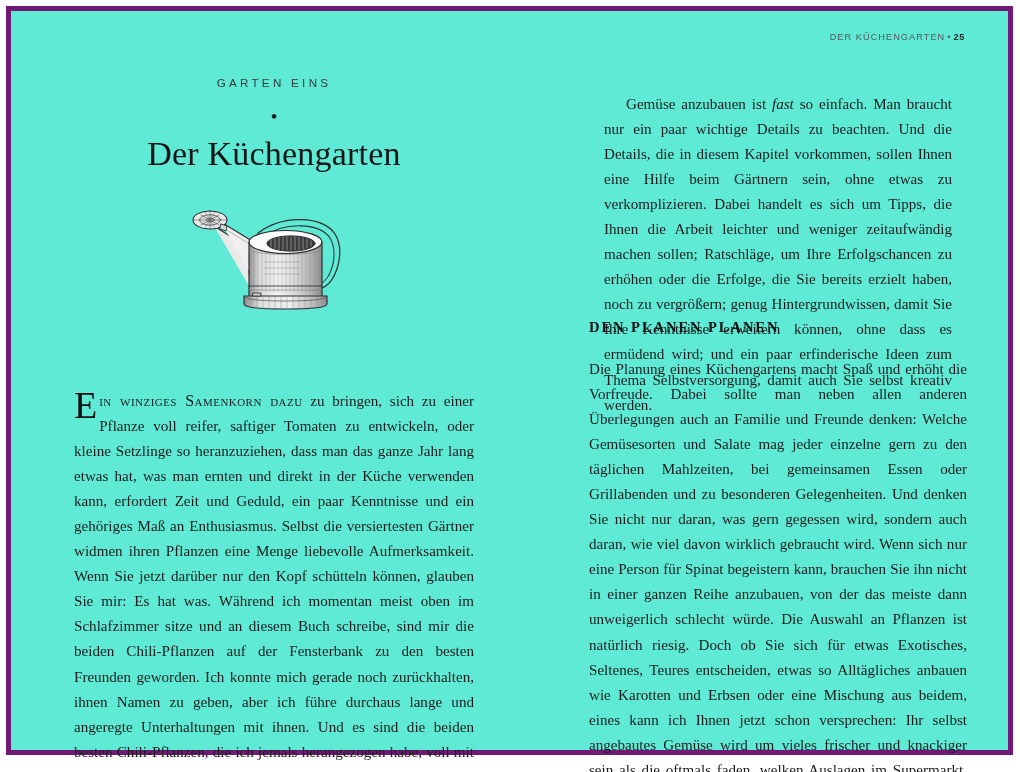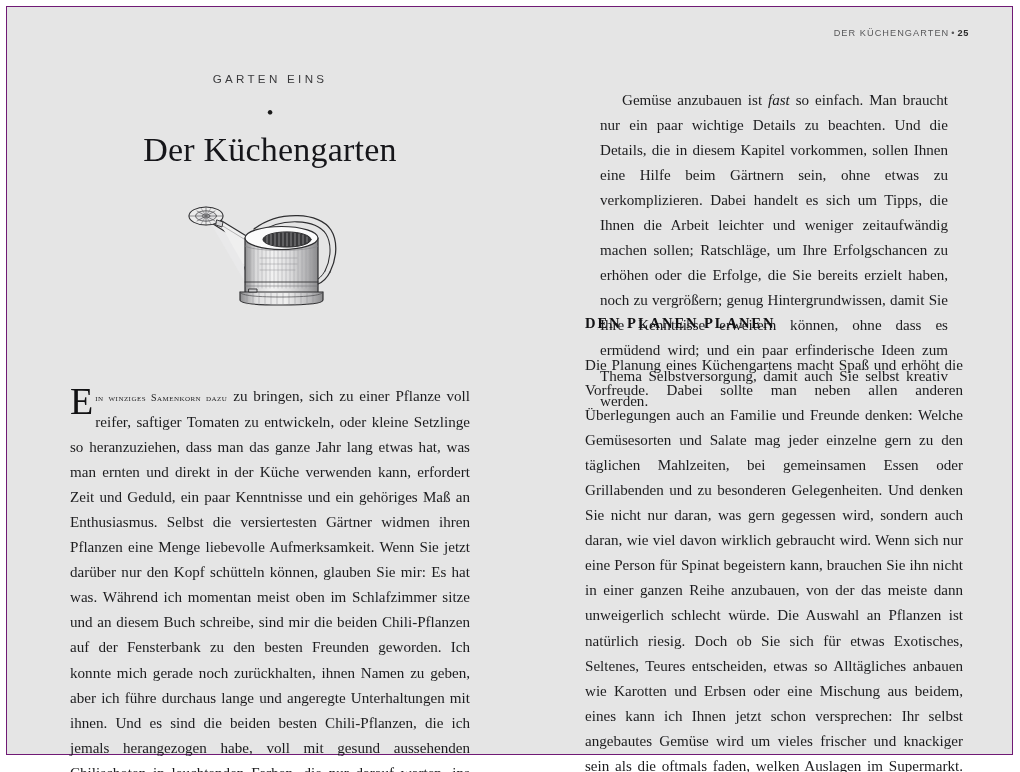--- a/index.html
+++ b/index.html
@@ -14,22 +14,22 @@
     font-family: "Liberation Serif", serif;
     color: #1a1a1a;
   }
 
   .page {
     position: absolute;
     left: 6px;
     top: 6px;
     width: 1007px;
     height: 749px;
-    background: #e5e5e5;
-    border: 1px solid #701a75;
+    background: #5eead4;
+    border: 5px solid #701a75;
     box-sizing: border-box;
   }
 
   
   .running-head {
     position: absolute;
     right: 43px;
     top: 21px;
     font-family: "Liberation Sans", sans-serif;
     font-size: 9.2px;
@@ -124,21 +124,21 @@
     float: left;
     font-family: "Liberation Serif", serif;
     font-size: 38px;
     line-height: 30px;
     padding: 2px 1px 0 0;
     margin: 0 1px 0 0;
     color: #111113;
   }
   .smallcaps {
     font-variant: small-caps;
-    font-size: 10px;
+    font-size: 16px;
     letter-spacing: 0.45px;
   }
 
   
   .col-right {
     position: absolute;
     left: 578px;
     top: 0;
     width: 378px;
     height: 749px;

